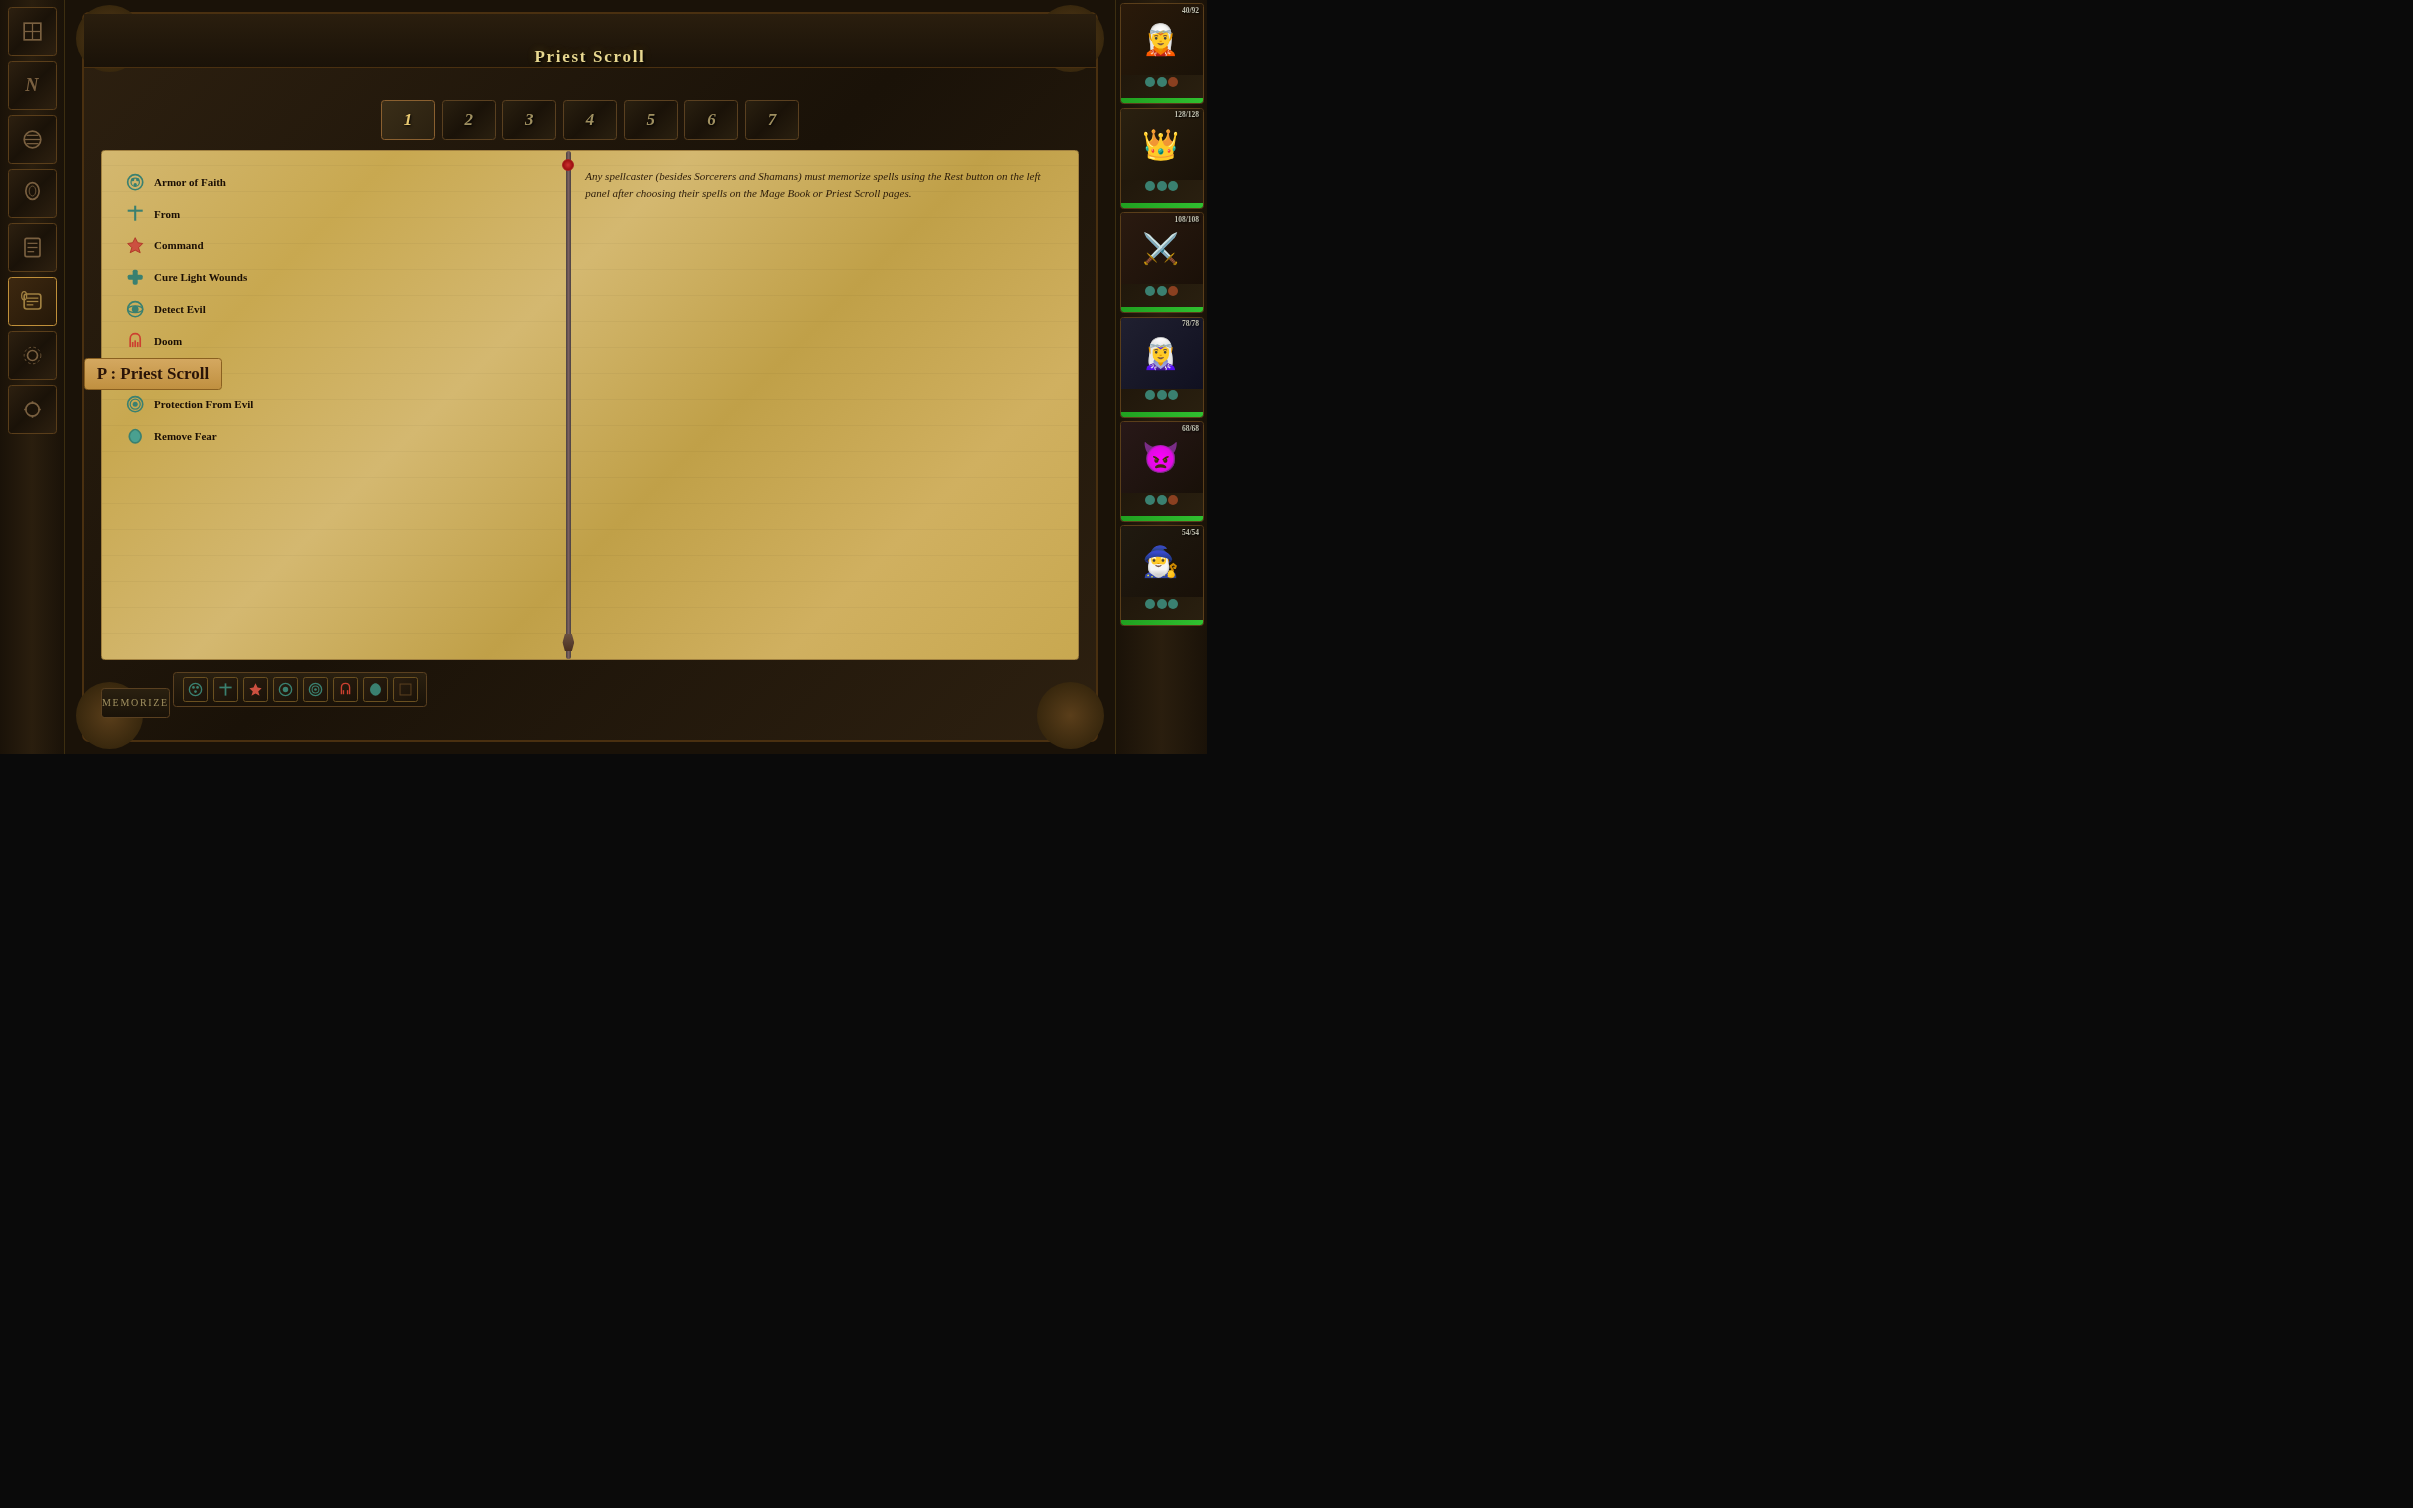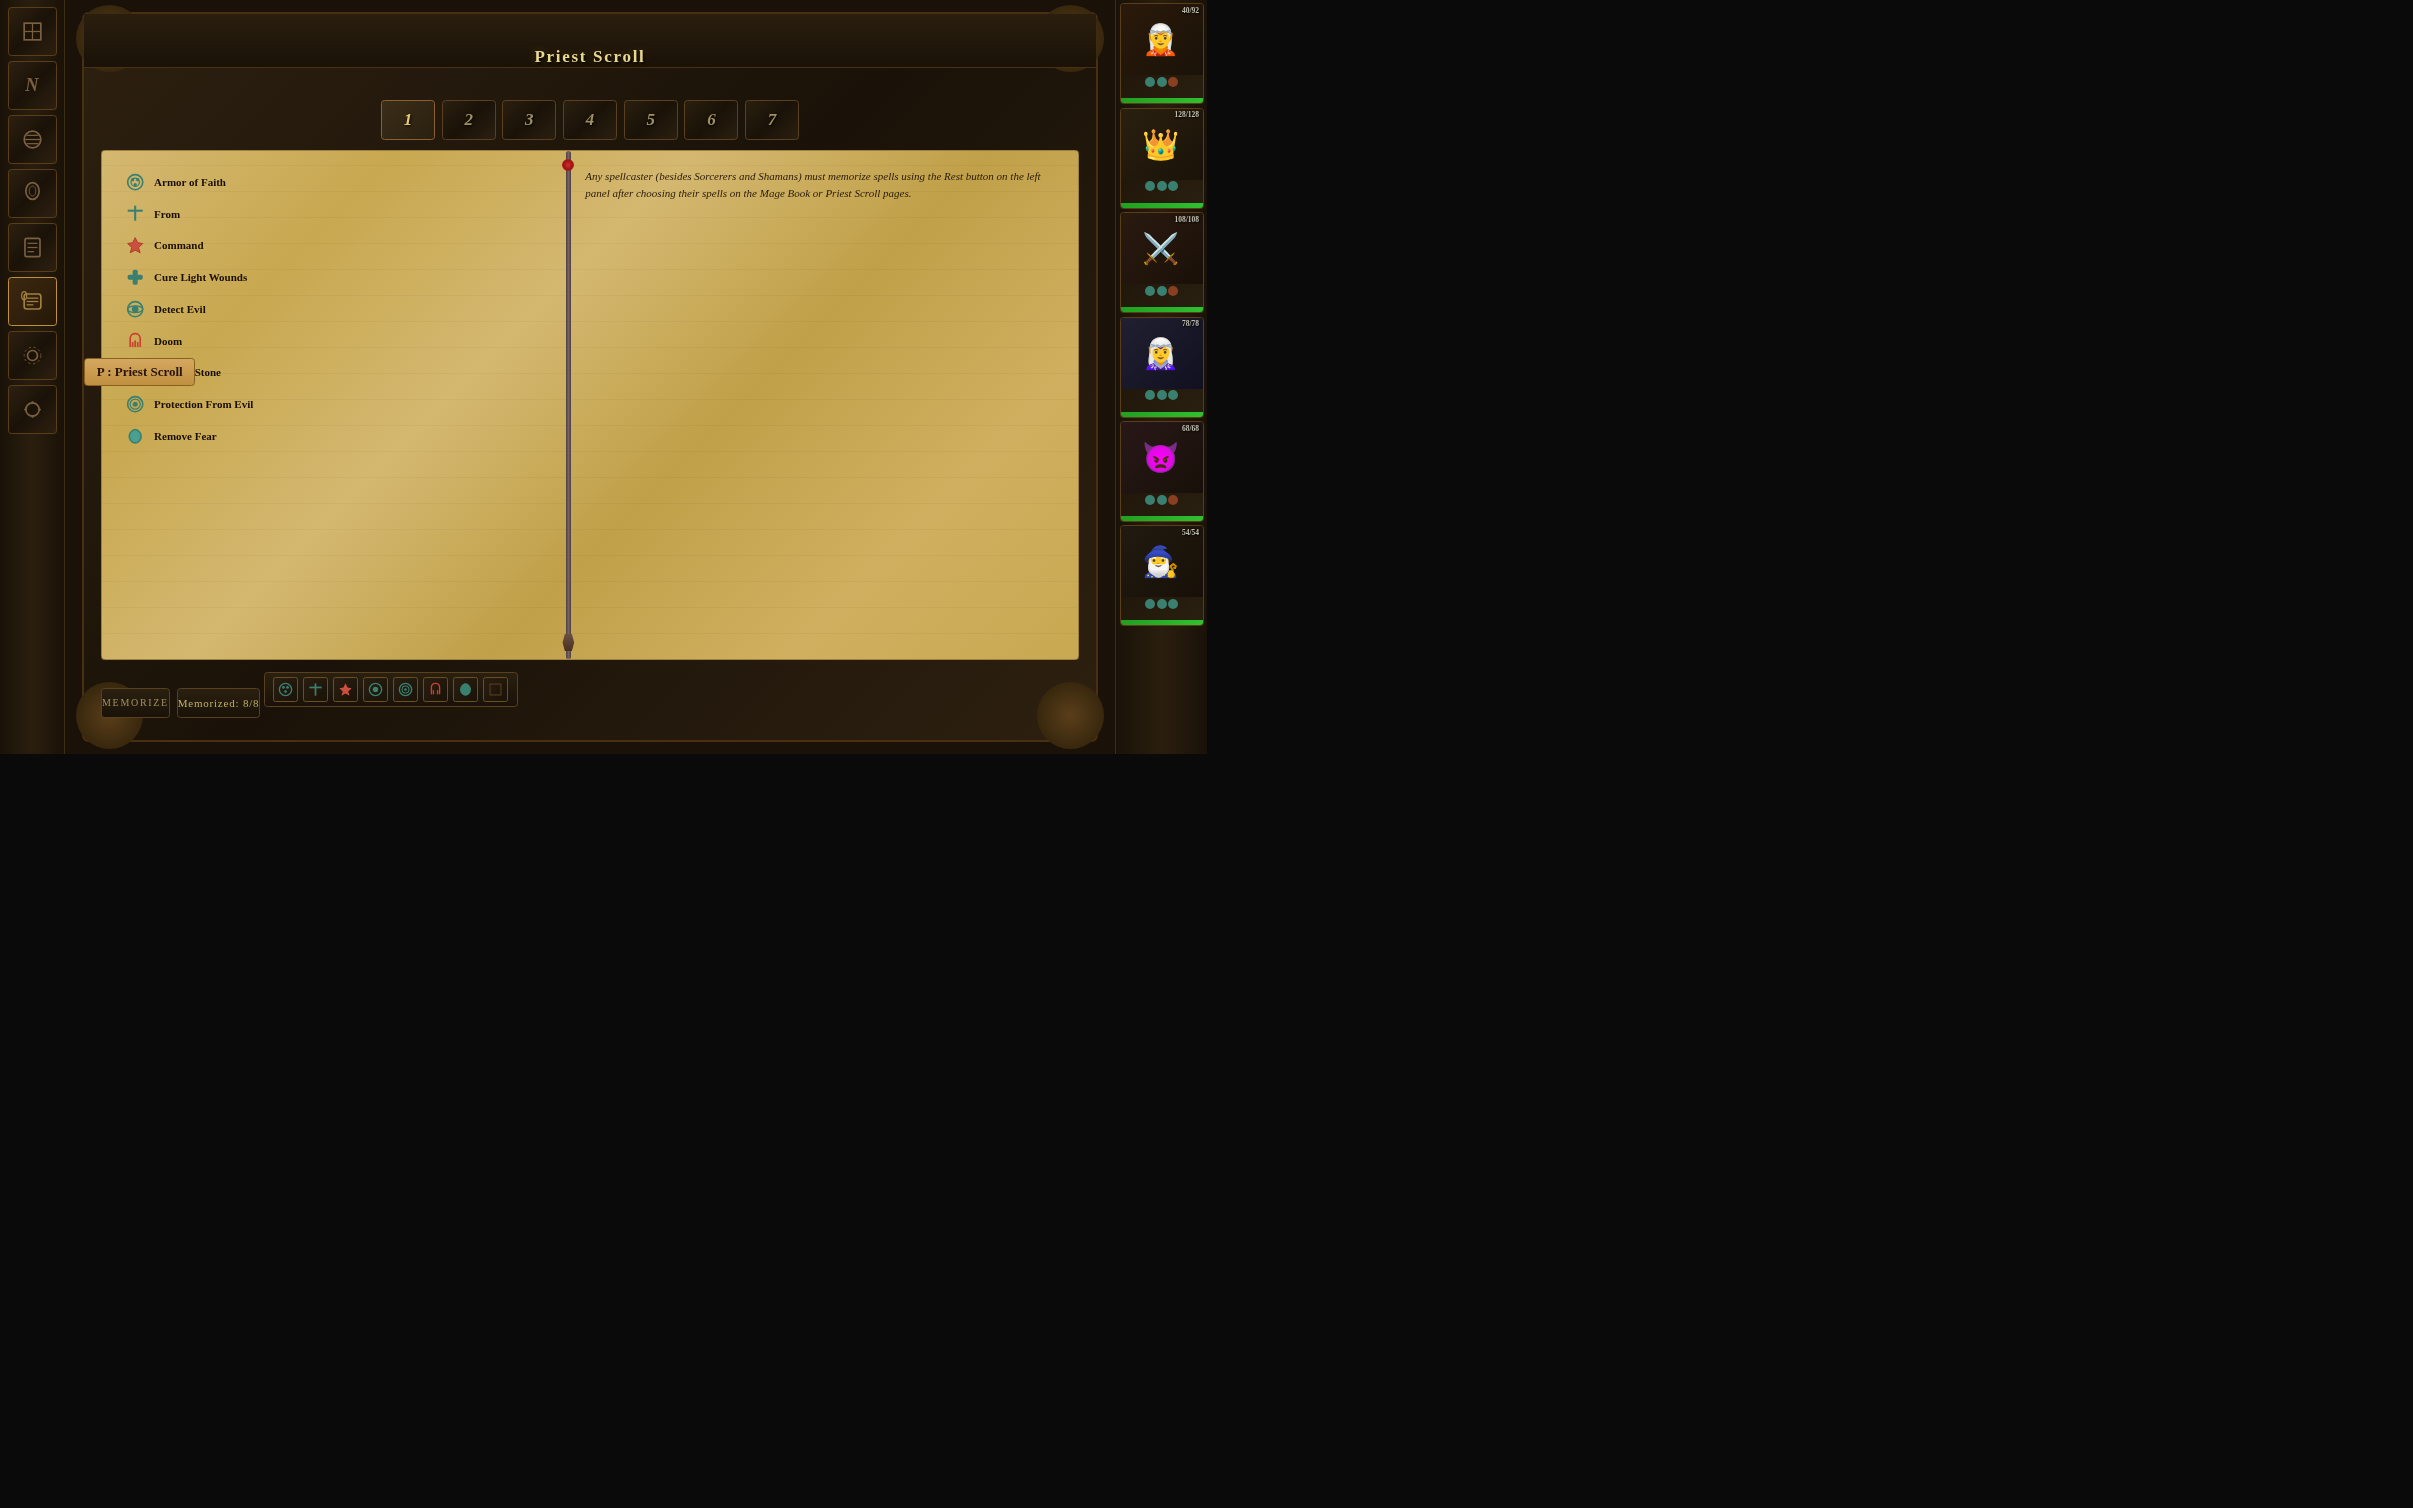--- a/index.html
+++ b/index.html
@@ -422,21 +422,21 @@
     
     .tooltip {
       position: absolute;
       left: 0px;
       top: 344px;
       background: linear-gradient(to bottom, #d4a860, #c09040);
       border: 1.7px solid #8a6020;
       border-radius: 3.4px;
       padding: 5px 11.7px;
       color: #2a1408;
-      font-size: 13px;
+      font-size: 17px;
       font-weight: bold;
       white-space: nowrap;
       z-index: 10;
     }
 
     
     .hp-bar {
       position: absolute;
       bottom: 0;
       left: 0;
@@ -744,23 +744,20 @@
       <div class="spell-info-col">
         <p class="spell-info-text">Any spellcaster (besides Sorcerers and Shamans) must memorize spells using the Rest button on the left panel after choosing their spells on the Mage Book or Priest Scroll pages.</p>
       </div>
 
     </div>
 
     <div class="bottom-bar">
 
       <div class="memorize-row">
         <button class="memorize-btn">Memorize</button>
-        <div class="memorized-display">
-          <span class="memorized-text">Memorized: 8/8</span>
-        </div>
       </div>
 
       <div class="memorized-icons-row">
 
         <div class="mem-spell-icon">
           <svg width="15" height="15" viewBox="0 0 22 22">
               <circle cx="11" cy="11" r="9" fill="none" stroke="#3a8070" stroke-width="2"></circle>
               <circle cx="8" cy="8" r="2" fill="#3a8070"></circle>
               <circle cx="14" cy="8" r="2" fill="#3a8070"></circle>
               <circle cx="11" cy="14" r="2" fill="#3a8070"></circle>

